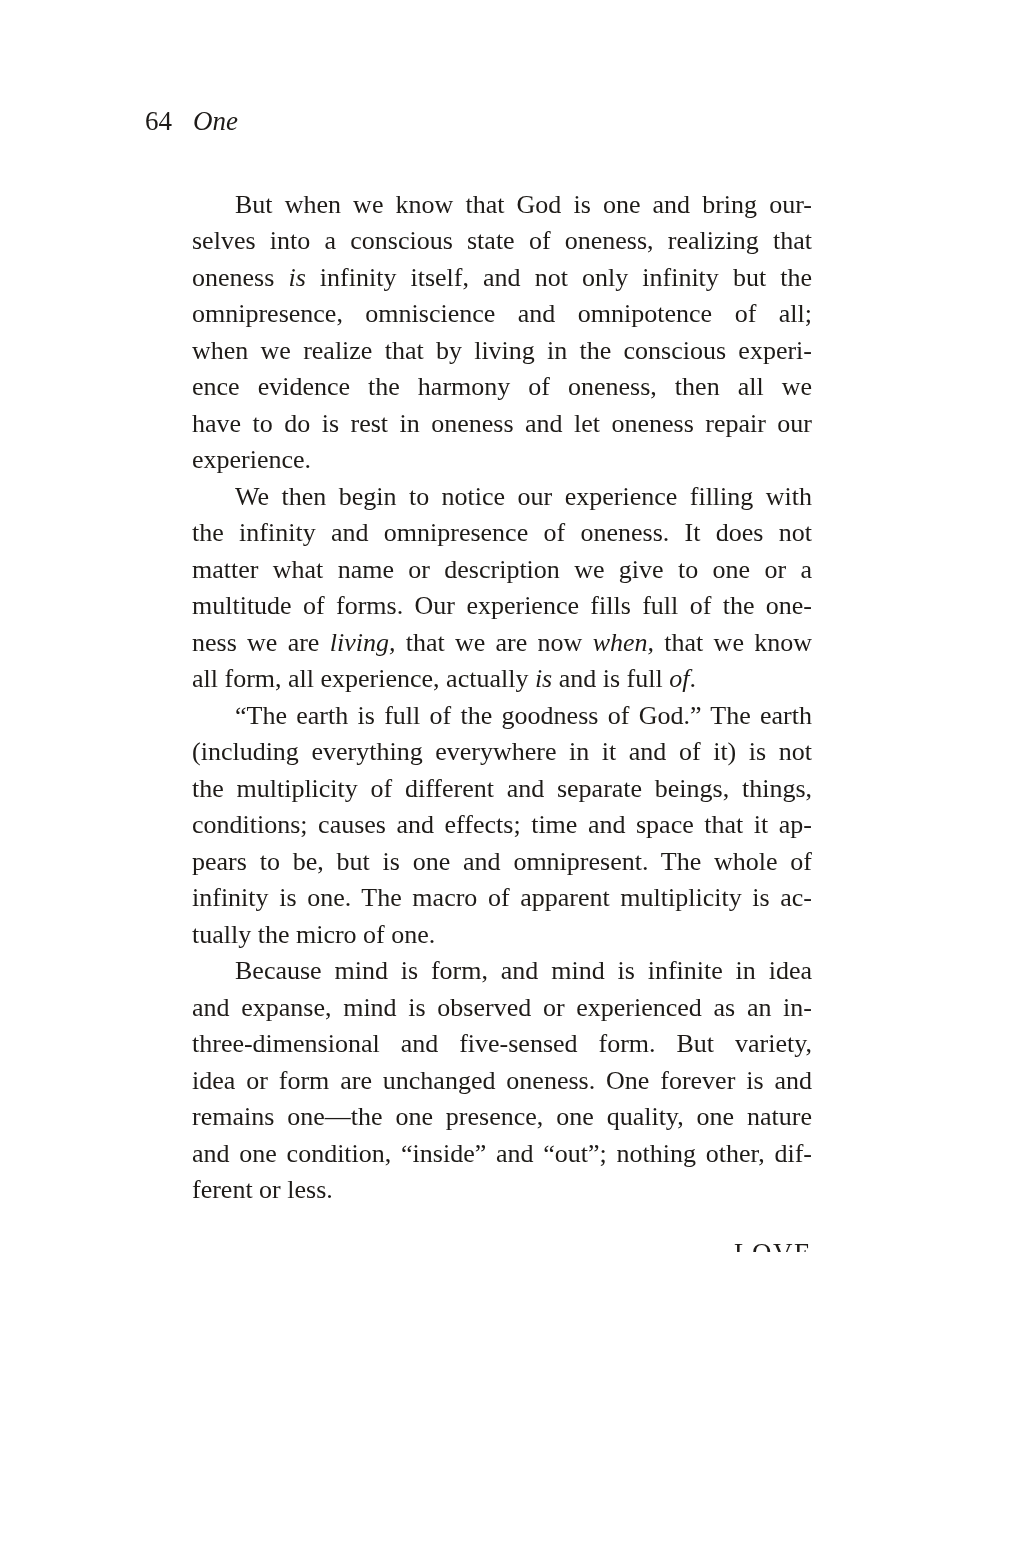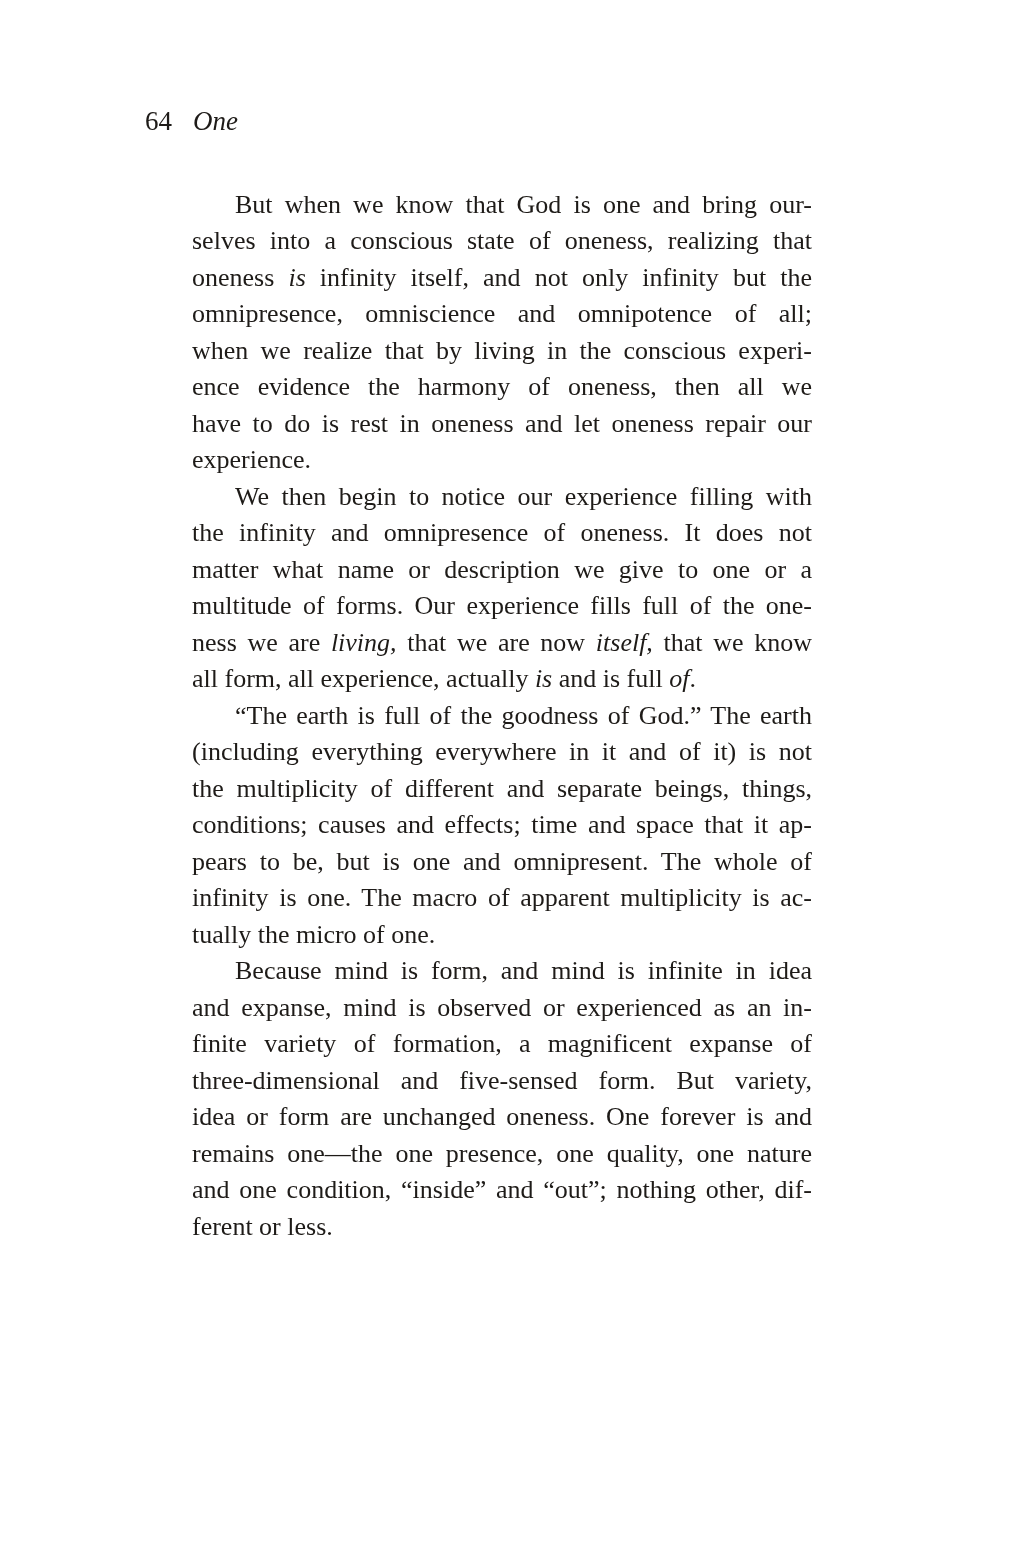--- a/index.html
+++ b/index.html
@@ -63,36 +63,35 @@
           <div class="line"><span>when we realize that by living in the conscious experi-</span></div>
           <div class="line"><span>ence evidence the harmony of oneness, then all we</span></div>
           <div class="line"><span>have to do is rest in oneness and let oneness repair our</span></div>
           <div class="line lastline"><span>experience.</span></div>
         </div>
         <div class="para">
           <div class="line first"><span>We then begin to notice our experience filling with</span></div>
           <div class="line"><span>the infinity and omnipresence of oneness. It does not</span></div>
           <div class="line"><span>matter what name or description we give to one or a</span></div>
           <div class="line"><span>multitude of forms. Our experience fills full of the one-</span></div>
-          <div class="line"><span>ness we are </span><em>living,</em><span> that we are now </span><em>itself,</em><span> that we know</span></div>
+          <div class="line"><span>ness we are </span><em>living,</em><span> that we are now </span><em>when,</em><span> that we know</span></div>
           <div class="line lastline"><span>all form, all experience, actually </span><em>is</em><span> and is full </span><em>of</em><span>.</span></div>
         </div>
         <div class="para">
           <div class="line first"><span>“The earth is full of the goodness of God.” The earth</span></div>
           <div class="line"><span>(including everything everywhere in it and of it) is not</span></div>
           <div class="line"><span>the multiplicity of different and separate beings, things,</span></div>
           <div class="line"><span>conditions; causes and effects; time and space that it ap-</span></div>
           <div class="line"><span>pears to be, but is one and omnipresent. The whole of</span></div>
           <div class="line"><span>infinity is one. The macro of apparent multiplicity is ac-</span></div>
           <div class="line lastline"><span>tually the micro of one.</span></div>
         </div>
         <div class="para">
           <div class="line first"><span>Because mind is form, and mind is infinite in idea</span></div>
           <div class="line"><span>and expanse, mind is observed or experienced as an in-</span></div>
-          <div class="line"><span>finite variety of formation, a magnificent expanse of</span></div>
           <div class="line"><span>three-dimensional and five-sensed form. But variety,</span></div>
           <div class="line"><span>idea or form are unchanged oneness. One forever is and</span></div>
           <div class="line"><span>remains one—the one presence, one quality, one nature</span></div>
           <div class="line"><span>and one condition, “inside” and “out”; nothing other, dif-</span></div>
           <div class="line lastline"><span>ferent or less.</span></div>
         </div>
       </div>
     <div class="section-heading">LOVE</div>
     <div id="after-mount">
         <div class="para">

